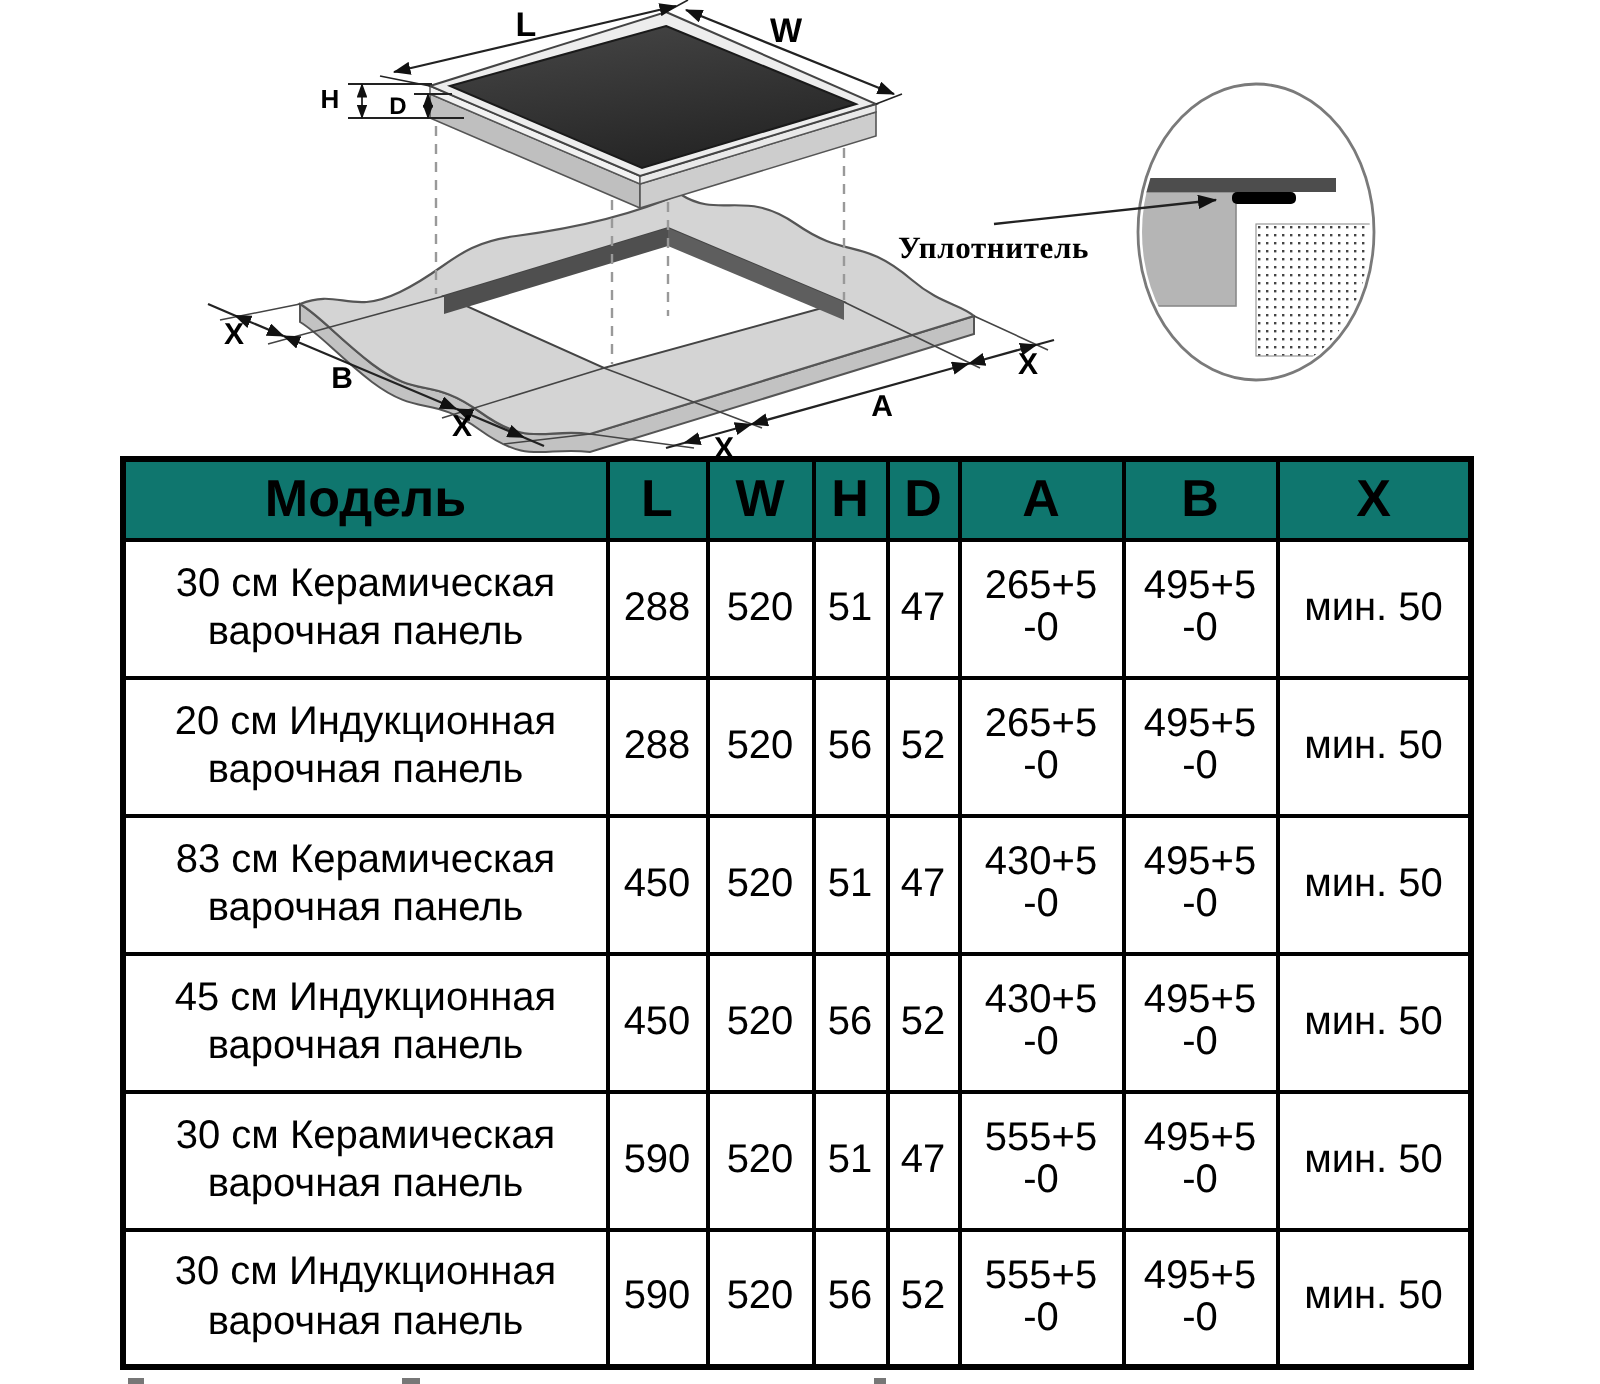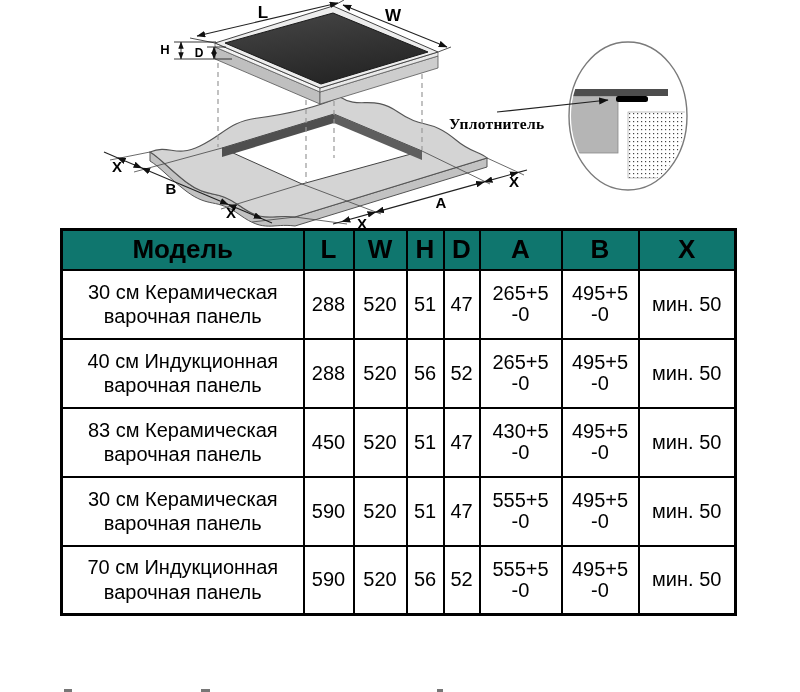--- a/index.html
+++ b/index.html
@@ -182,21 +182,21 @@
           <div>265+5</div>
           <div>-0</div>
         </td>
         <td class="tol">
           <div>495+5</div>
           <div>-0</div>
         </td>
         <td>мин. 50</td>
       </tr>
       <tr>
-        <td class="model">40 см Индукционная варочная панель</td>
+        <td class="model">20 см Индукционная варочная панель</td>
         <td>288</td>
         <td>520</td>
         <td>56</td>
         <td>52</td>
         <td class="tol">
           <div>265+5</div>
           <div>-0</div>
         </td>
         <td class="tol">
           <div>495+5</div>
@@ -214,37 +214,53 @@
           <div>430+5</div>
           <div>-0</div>
         </td>
         <td class="tol">
           <div>495+5</div>
           <div>-0</div>
         </td>
         <td>мин. 50</td>
       </tr>
       <tr>
+        <td class="model">45 см Индукционная варочная панель</td>
+        <td>450</td>
+        <td>520</td>
+        <td>56</td>
+        <td>52</td>
+        <td class="tol">
+          <div>430+5</div>
+          <div>-0</div>
+        </td>
+        <td class="tol">
+          <div>495+5</div>
+          <div>-0</div>
+        </td>
+        <td>мин. 50</td>
+      </tr>
+      <tr>
         <td class="model">30 см Керамическая варочная панель</td>
         <td>590</td>
         <td>520</td>
         <td>51</td>
         <td>47</td>
         <td class="tol">
           <div>555+5</div>
           <div>-0</div>
         </td>
         <td class="tol">
           <div>495+5</div>
           <div>-0</div>
         </td>
         <td>мин. 50</td>
       </tr>
       <tr>
-        <td class="model">70 см Индукционная варочная панель</td>
+        <td class="model">30 см Индукционная варочная панель</td>
         <td>590</td>
         <td>520</td>
         <td>56</td>
         <td>52</td>
         <td class="tol">
           <div>555+5</div>
           <div>-0</div>
         </td>
         <td class="tol">
           <div>495+5</div>

